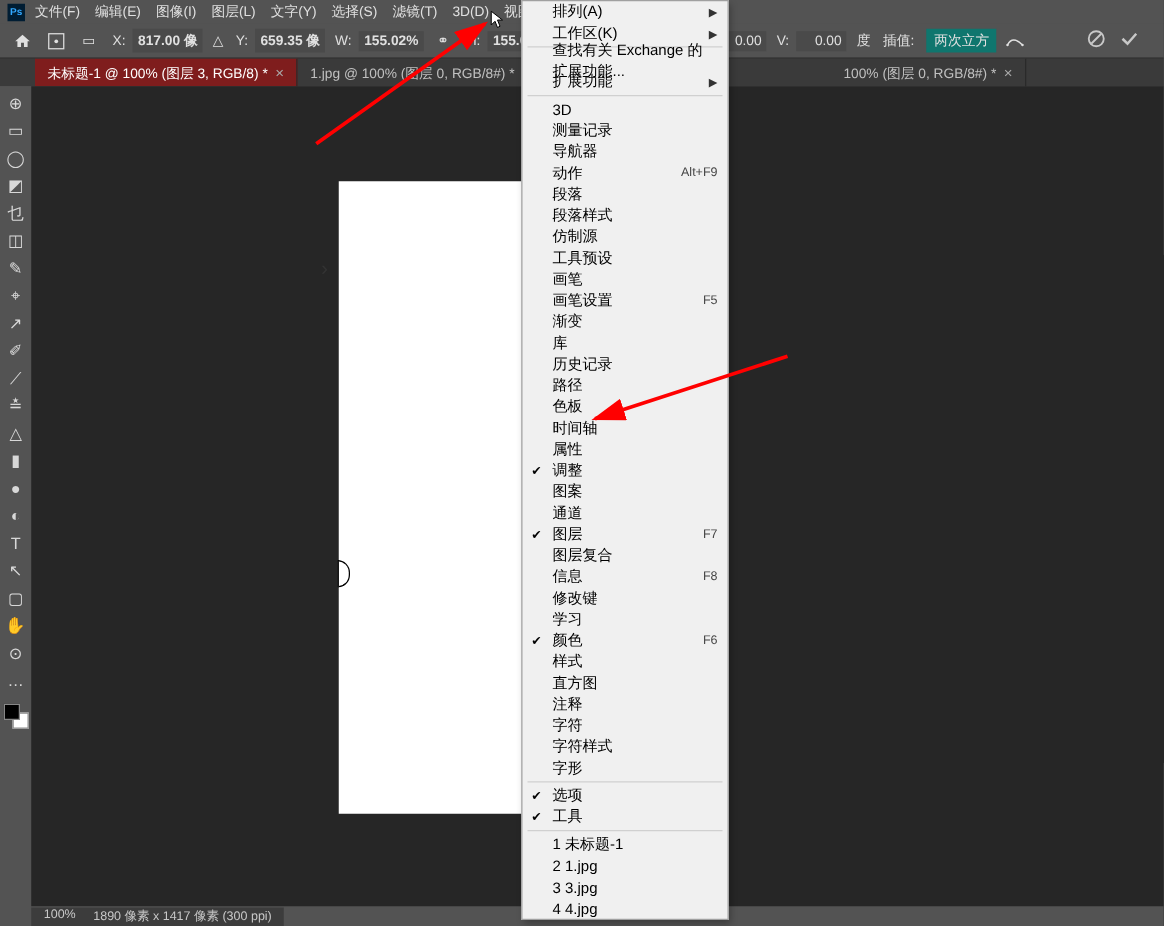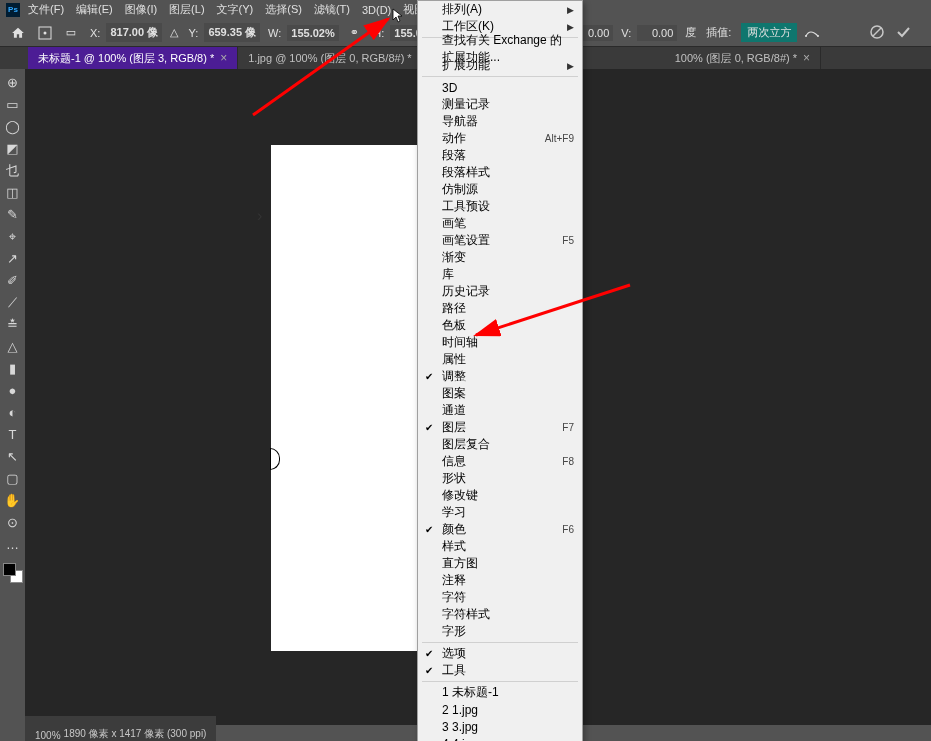--- a/index.html
+++ b/index.html
@@ -14,21 +14,21 @@
     .optionsbar .home { width: 24px; height: 22px; display: flex; align-items: center; justify-content: center; }
     .optionsbar .icnbox { width: 22px; height: 22px; display: flex; align-items: center; justify-content: center; }
     .optionsbar .lbl { margin-left: 4px; margin-right: 2px; }
     .optionsbar .val { background: #4a4a4a; padding: 2px 4px; min-width: 40px; text-align: right; }
     .optionsbar .measureval { background: #4a4a4a; padding: 2px 4px; min-width: 52px; font-weight: bold; }
     .optionsbar .sel { background: #0f766e; padding: 2px 6px; margin-left: 4px; }
     .optionsbar .check { margin-left: auto; display: flex; gap: 10px; padding-right: 14px;}
     
     .tabbar { height: 22px; background: #3a3a3a; display: flex; align-items: stretch; font-size: 11px; color: #c0c0c0; padding-left: 28px; }
     .tabbar .tab { padding: 4px 10px; border-right: 1px solid #2a2a2a; display: flex; align-items: center; gap: 6px; }
-    .tabbar .tab.active { background: #4c1d95; color: #fff; }
+    .tabbar .tab.active { background: #7f1d1d; color: #fff; }
     .tabbar .close { font-size: 12px; color: #aaa; }
     
     .main { display: flex; height: 656px; }
     .toolbar { width: 25px; background: #535353; display: flex; flex-direction: column; align-items: center; padding-top: 4px; gap: 3px; }
     .toolbar .tool { width: 19px; height: 19px; display: flex; align-items: center; justify-content: center; color: #d8d8d8; font-size: 13px; }
     .toolbar .swatch-wrap { margin-top: 6px; position: relative; width: 20px; height: 20px; }
     .toolbar .swatch-fg { position: absolute; width: 13px; height: 13px; background: #000; border: 1px solid #888; top: 0; left: 0; }
     .toolbar .swatch-bg { position: absolute; width: 13px; height: 13px; background: #fff; border: 1px solid #888; bottom: 0; right: 0; }
     
     .canvas-area { flex: 1; background: #262626; position: relative; display: flex; align-items: flex-start; justify-content: center; padding-top: 76px; }
@@ -36,21 +36,21 @@
     .circle-cut { position: absolute; left: -1px; top: 303px; width: 10px; height: 22px; border: 1px solid #000; border-radius: 0 12px 12px 0; background: transparent; }
     .smudge { position: absolute; left: -14px; top: 62px; color: #333; font-size: 16px; }
     
     .dropdown { position: absolute; top: 0; left: 417px; width: 166px; background: #f0f0f0; border: 1px solid #a0a0a0; box-shadow: 2px 3px 6px rgba(0,0,0,0.3); font-size: 12px; color: #000; }
     .dropdown .row { display: flex; align-items: center; height: 17px; padding: 0 8px 0 24px; position: relative; gap: 16px; }
     .dropdown .row .shortcut { margin-left: auto; color: #444; font-size: 10px; text-align: center; }
     .dropdown .row .arrow { margin-left: auto; font-size: 9px; color: #333; }
     .dropdown .row .check { position: absolute; left: 7px; font-size: 10px; }
     .dropdown .sep { height: 1px; background: #d0d0d0; margin: 2px 4px; }
     
-    .statusbar { position: absolute; bottom: 0; left: 25px; height: 25px; background: #3c3c3c; color: #c8c8c8; font-size: 10px; display: flex; align-items: flex-end; padding: 0 10px; gap: 3px; }
+    .statusbar { position: absolute; bottom: 0; left: 25px; height: 15px; background: #3c3c3c; color: #c8c8c8; font-size: 10px; display: flex; align-items: flex-start; padding: 0 10px; gap: 14px; }
     
     .red-arrow { position: absolute; pointer-events: none; }
     .arrow1 { top: 15px; left: 248px; }
     .arrow2 { top: 280px; left: 470px; }
     
     .mouse-cursor { position: absolute; top: 8px; left: 392px; font-size: 13px; color: #fff; pointer-events: none; }
   </style>
 </head>
 <body>
 
@@ -267,23 +267,20 @@
       <span class="shortcut">F7</span>
     </div>
     <div class="row">
       <span>图层复合</span>
     </div>
     <div class="row">
       <span>信息</span>
       <span class="shortcut">F8</span>
     </div>
     <div class="row">
-      <span>形状</span>
-    </div>
-    <div class="row">
       <span>修改键</span>
     </div>
     <div class="row">
       <span>学习</span>
     </div>
     <div class="row">
       <span class="check">✔</span>
       <span>颜色</span>
       <span class="shortcut">F6</span>
     </div>

